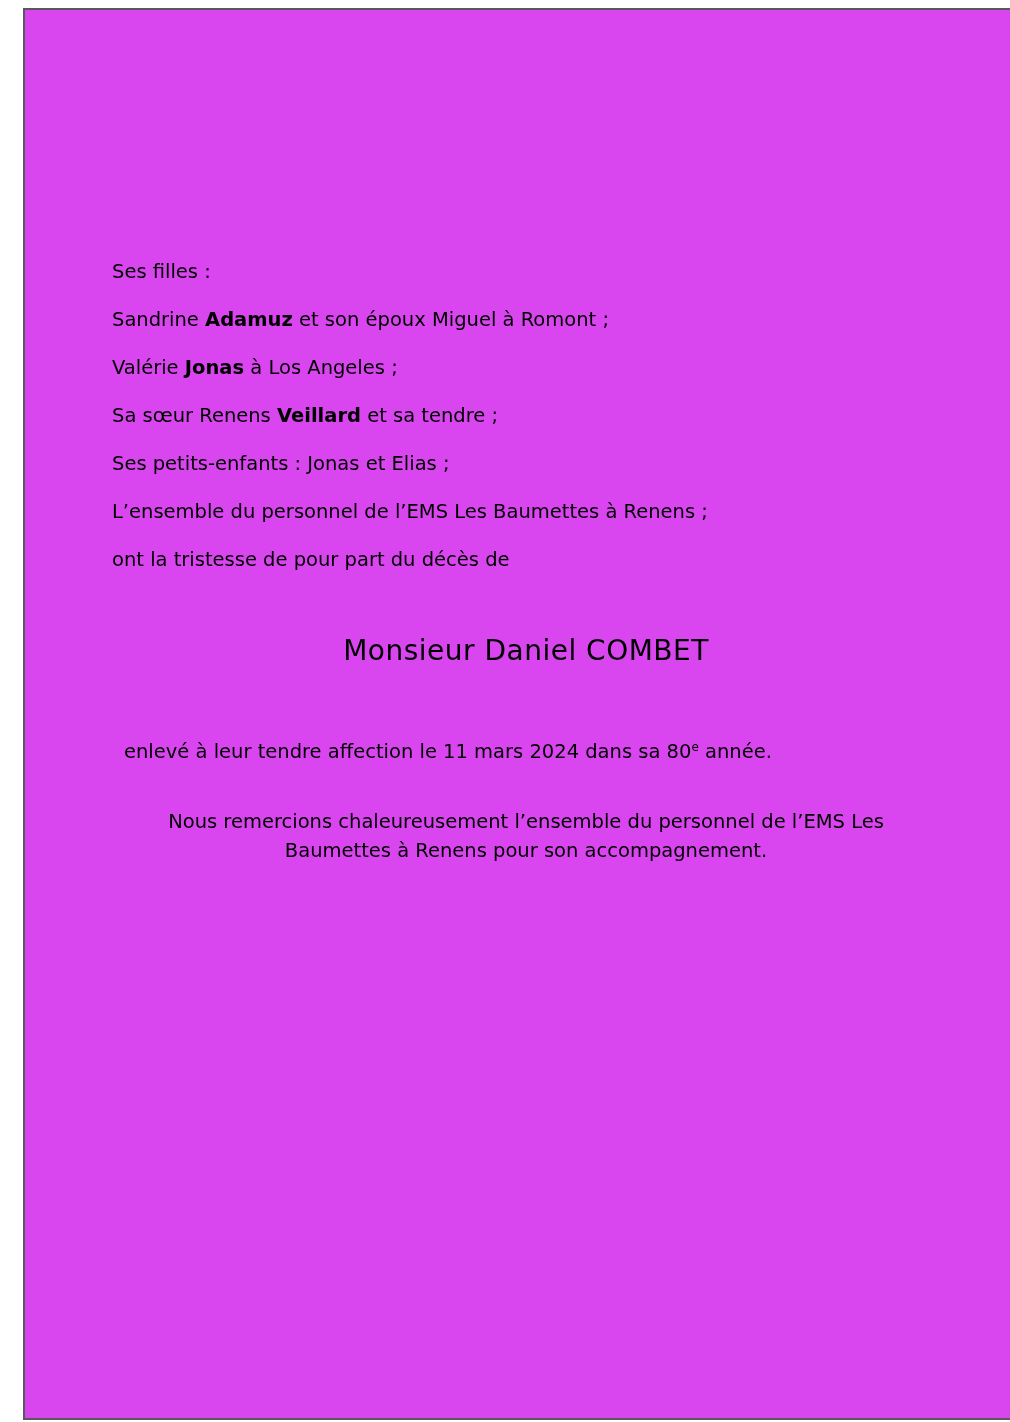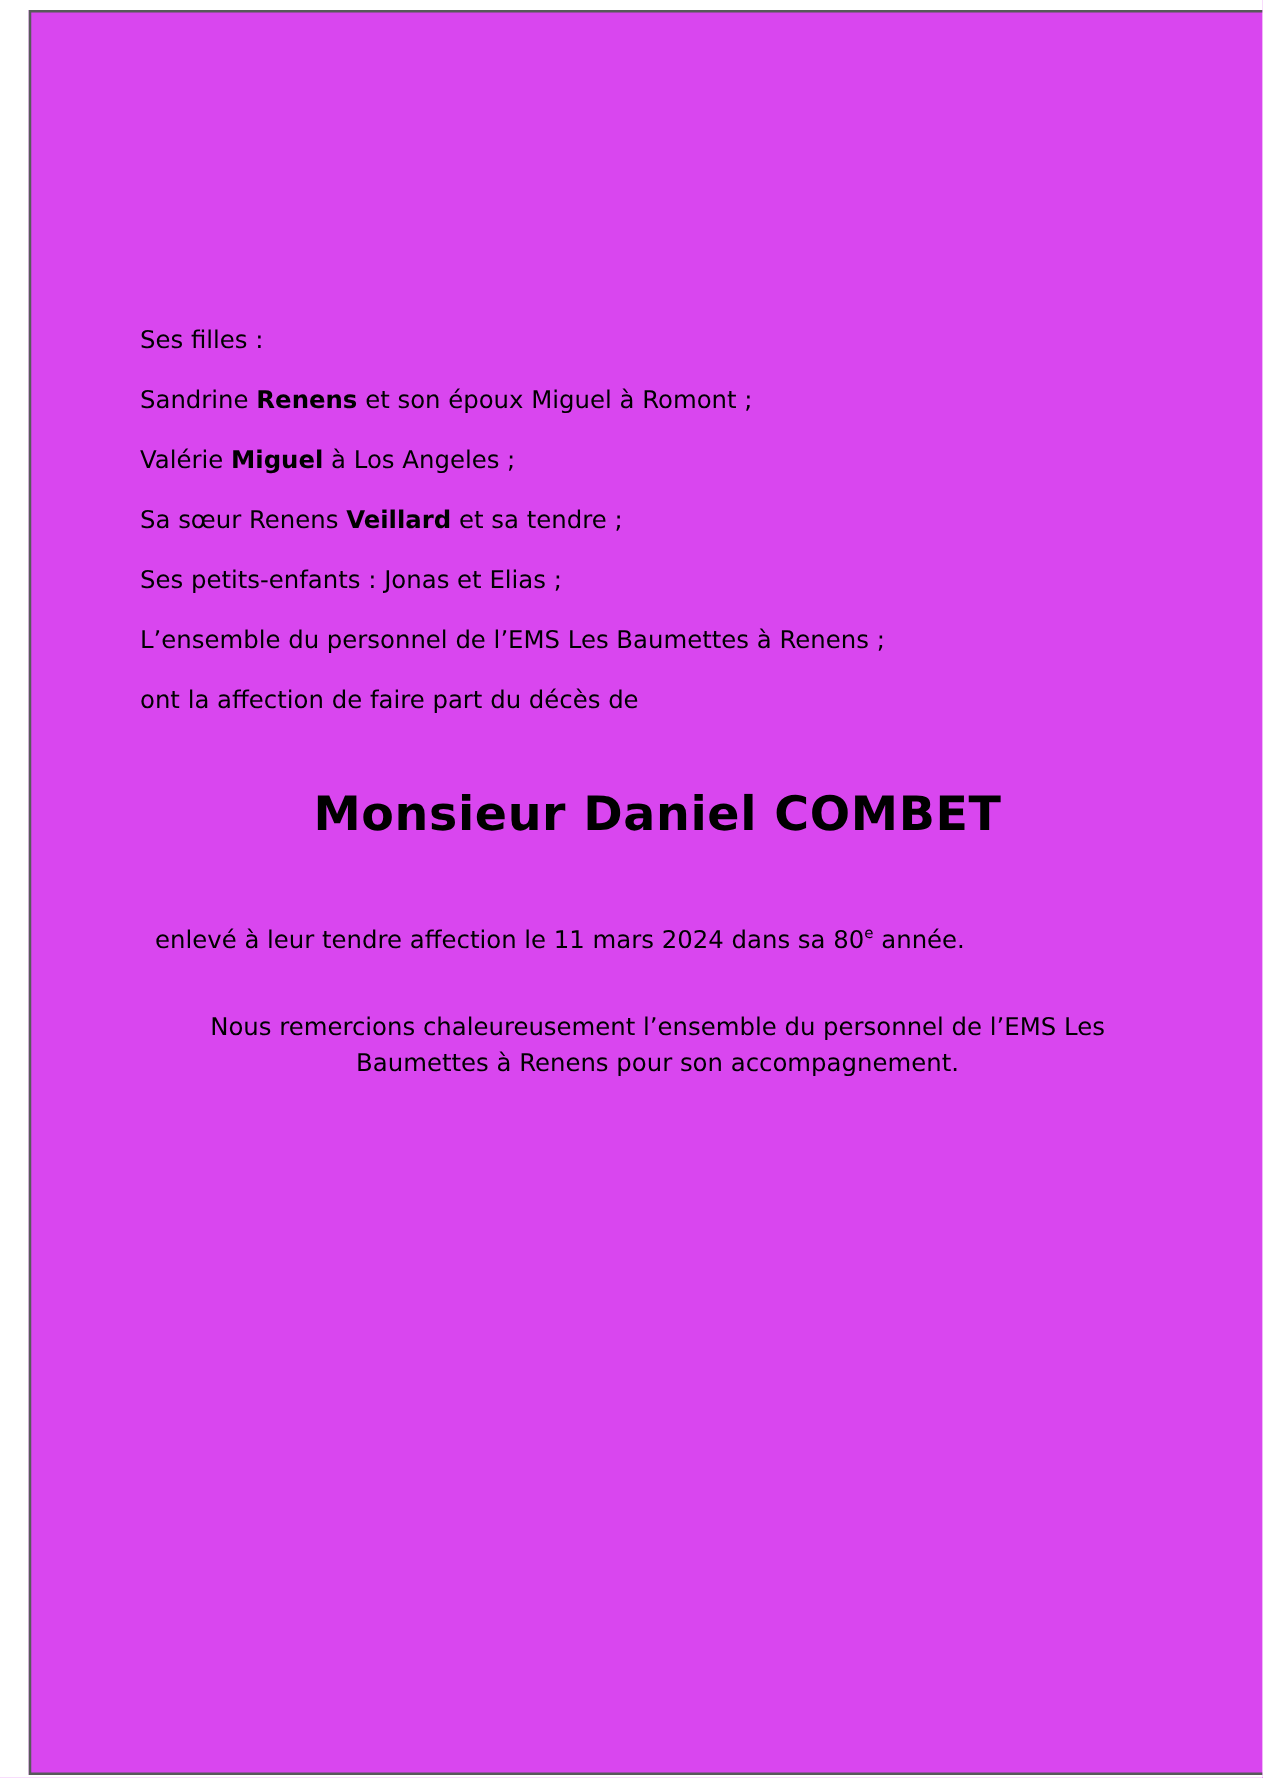--- a/index.html
+++ b/index.html
@@ -35,23 +35,23 @@
     line-height: 29px;
   }
   .para {
     margin: 0 0 19px 0;
     white-space: pre-line;
   }
   .b {
     font-weight: bold;
   }
   h1.deceased-title {
-    font-size: 38px;
+    font-size: 28px;
     line-height: 40px;
-    font-weight: bold;
+    font-weight: normal;
     text-align: center;
     margin: 57px 0 66px 0;
     letter-spacing: 0.5px;
   }
   .para-death {
     margin: 12px;
   }
   .para-ceremony {
     margin: 47px 0 0 0;
   }
@@ -66,31 +66,31 @@
 </style>
 </head>
 <body>
 
 <div class="viewport">
   <div class="page">
     <div class="content">
 
       <p class="para"><span>Ses filles :</span></p>
 
-      <p class="para"><span>Sandrine </span><span class="b">Renens</span><span> et son époux Miguel à Romont ;</span></p>
+      <p class="para"><span>Sandrine </span><span class="b">Adamuz</span><span> et son époux Miguel à Romont ;</span></p>
 
-      <p class="para"><span>Valérie </span><span class="b">Miguel</span><span> à Los Angeles ;</span></p>
+      <p class="para"><span>Valérie </span><span class="b">Jonas</span><span> à Los Angeles ;</span></p>
 
       <p class="para"><span>Sa sœur Renens </span><span class="b">Veillard</span><span> et sa tendre ;</span></p>
 
       <p class="para"><span>Ses petits-enfants : Jonas et Elias ;</span></p>
 
       <p class="para"><span>L’ensemble du personnel de l’EMS Les Baumettes à Renens ;</span></p>
 
-      <p class="para"><span>ont la affection de faire part du décès de</span></p>
+      <p class="para"><span>ont la tristesse de pour part du décès de</span></p>
 
       <h1 class="deceased-title">Monsieur Daniel COMBET</h1>
 
       <p class="para para-death"><span>enlevé à leur tendre affection le 11 mars 2024 dans sa 80</span><sup class="ordinal">e</sup><span> année.</span></p>
 
 
       <p class="para para-thanks">Nous remercions chaleureusement l’ensemble du personnel de l’EMS Les
 Baumettes à Renens pour son accompagnement.</p>
 
     </div>

